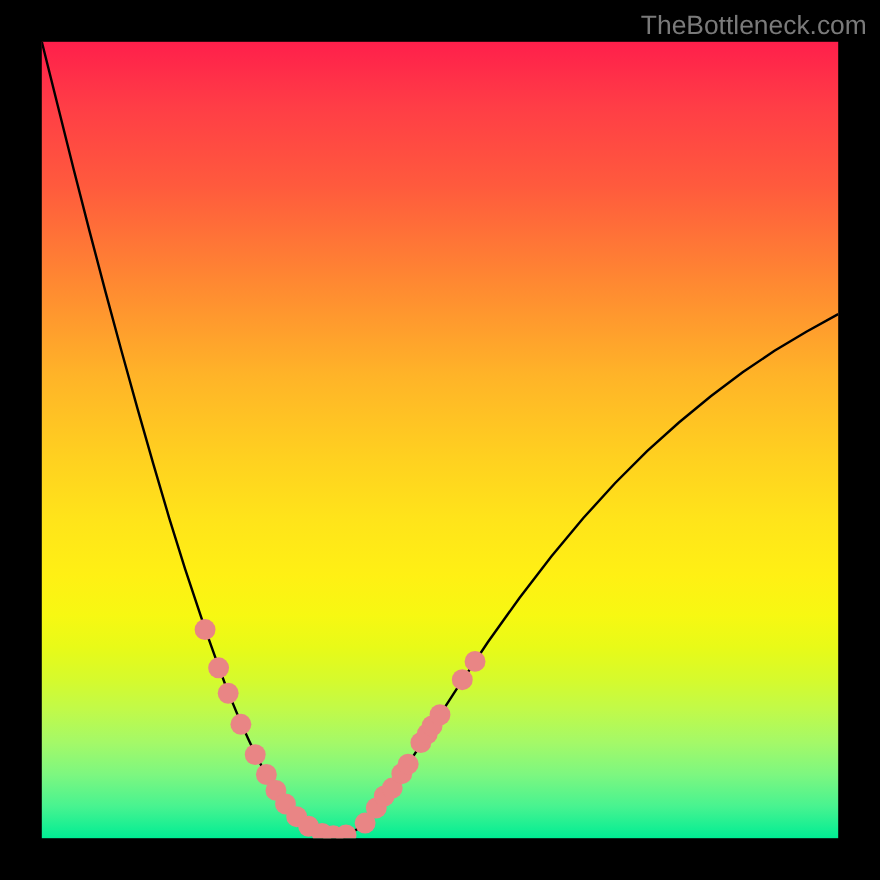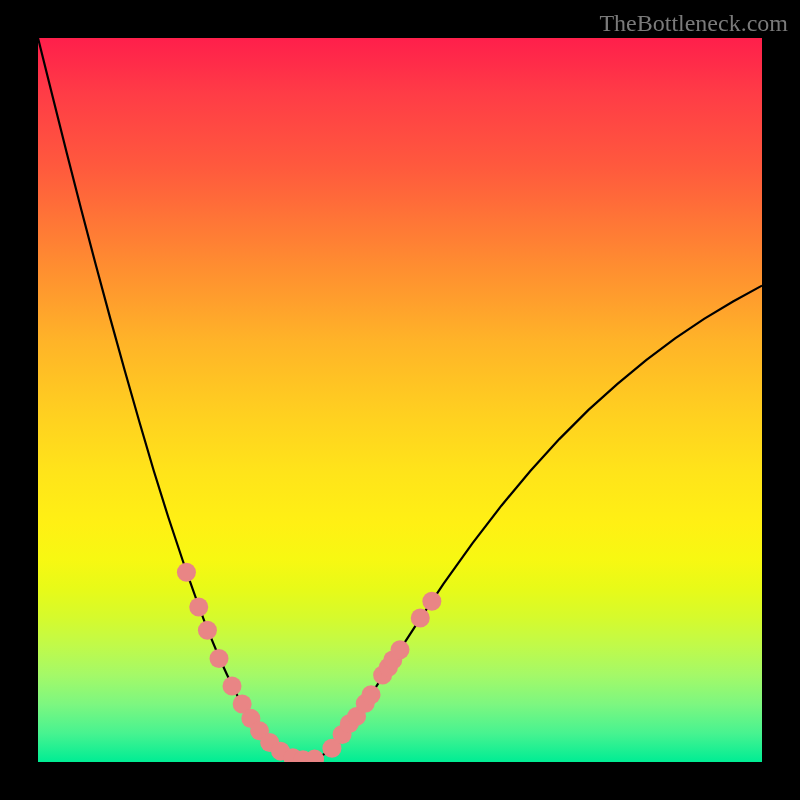--- a/index.html
+++ b/index.html
@@ -35,21 +35,21 @@
       #c0fa4a 84%,
       #a4f968 88%,
       #7df780 92%,
       #48f390 96%,
       #00ed94 100%);
   }
   .watermark {
     position: absolute;
     top: 10px;
     right: 12px;
-    font-family: Liberation Serif, serif;
+    font-family: Liberation Sans, sans-serif;
     font-size: 24px;
     font-weight: 500;
     color: #7a7a7a;
     z-index: 10;
   }
   svg.curve {
     position: absolute;
     left: 38px;
     top: 38px;
     width: 724px;

